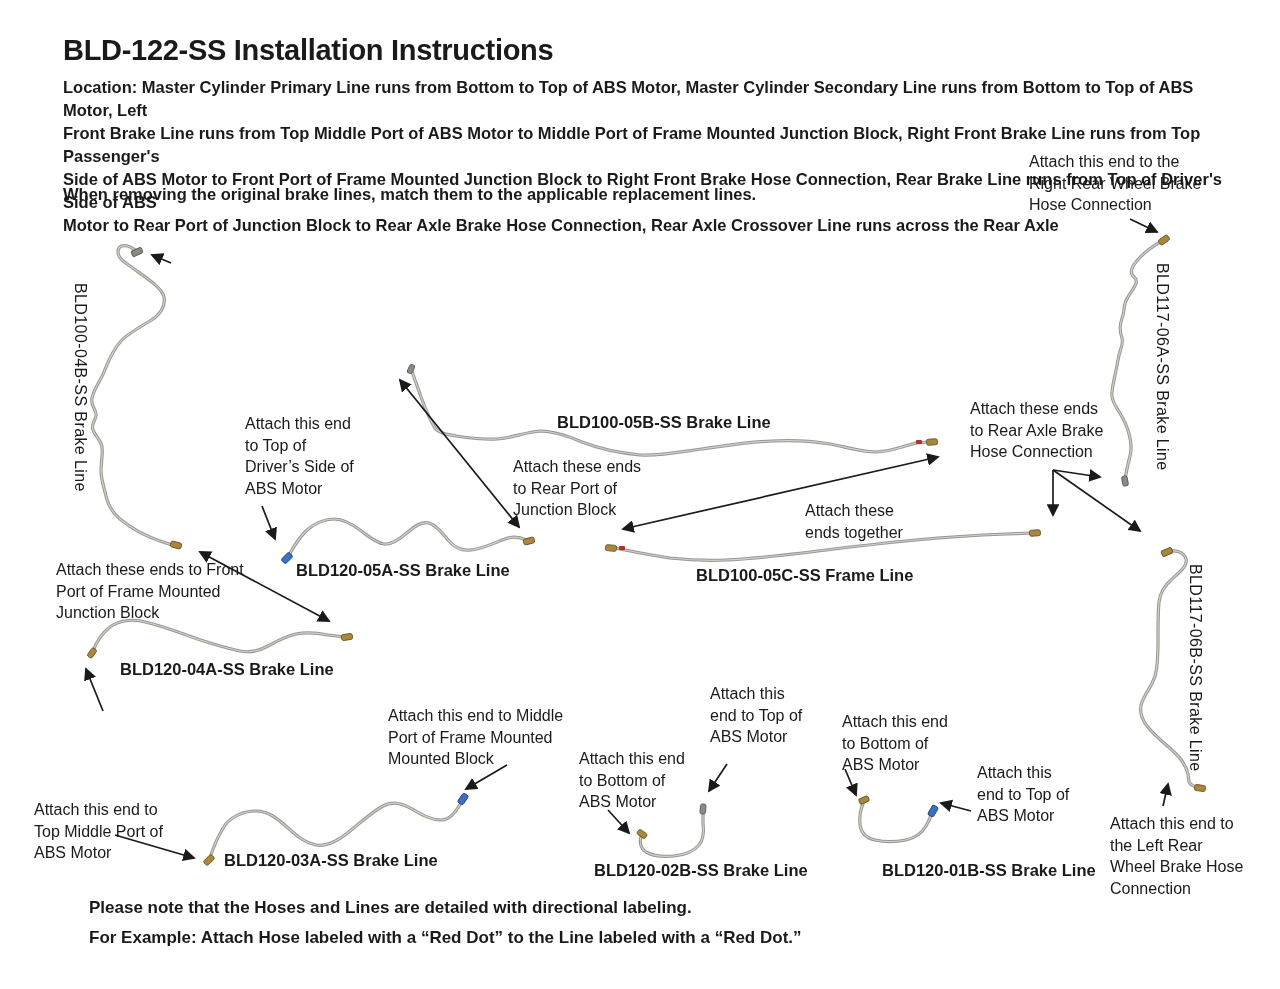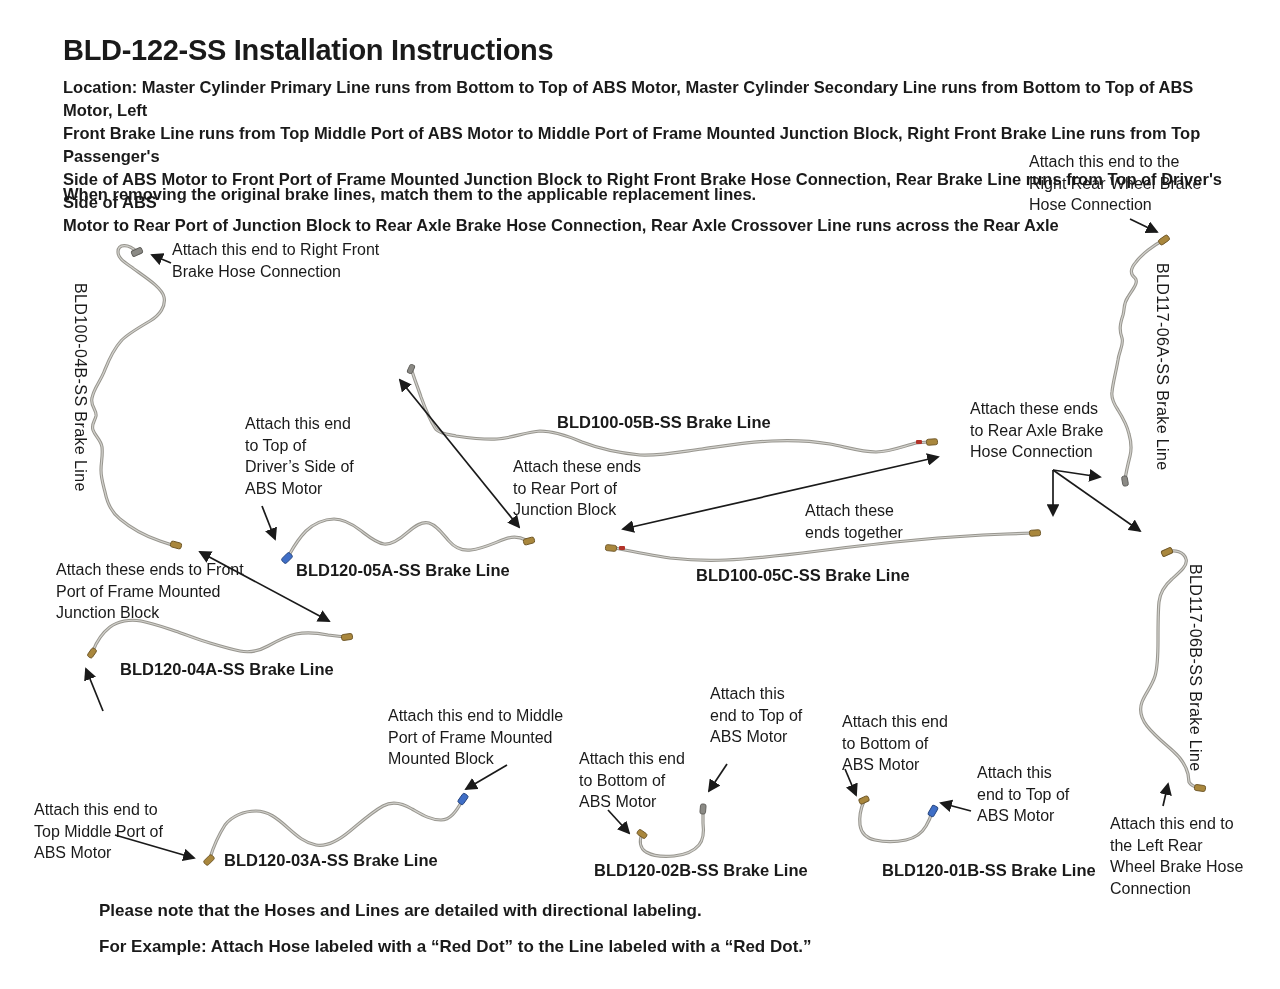--- a/index.html
+++ b/index.html
@@ -2,21 +2,21 @@
 <html><head>
 <meta charset="utf-8">
 <style>
   html,body{margin:0;padding:0;background:#fff;}
   .page{position:relative;width:1280px;height:983px;background:var(--paper,#fff);
         font-family:"Liberation Sans",sans-serif;color:var(--ink,#1a1a1a);overflow:hidden;}
   .title{position:absolute;left:63px;top:34px;font-size:29px;font-weight:bold;letter-spacing:-0.3px;}
   .para{position:absolute;left:63px;top:76px;width:1182px;font-size:16.5px;line-height:23px;
         font-weight:bold;white-space:pre-line;}
   .note{position:absolute;left:63px;top:185px;font-size:16.5px;font-weight:bold;}
-  .footer{position:absolute;left:99px;top:893px;font-size:17px;line-height:36px;font-weight:bold;white-space:pre-line;}
+  .footer{position:absolute;left:89px;top:893px;font-size:17px;line-height:30px;font-weight:bold;white-space:pre-line;}
   .ann{position:absolute;font-size:16px;line-height:21.5px;white-space:pre-line;}
   .lbl{position:absolute;font-size:16.5px;white-space:nowrap;font-weight:bold;}
   .vlbl{position:absolute;font-size:16px;writing-mode:vertical-rl;white-space:nowrap;letter-spacing:0.4px;}
   svg.diagram{position:absolute;left:0;top:0;}
   .tube{fill:none;stroke:var(--line_dark,#98968f);stroke-width:3.2;stroke-linecap:round;stroke-linejoin:round;}
   .hi{stroke:var(--line_light,#d2d1cc);stroke-width:1.2;}
   .arrow{fill:none;stroke:var(--ink,#1a1a1a);stroke-width:1.7;marker-end:url(#ah);}
   .double{marker-start:url(#ah);}
   .fit rect{stroke-width:0.9;}
   .fit-brass rect{fill:var(--brass,#a9873d);stroke:#6d5526;}
@@ -139,22 +139,20 @@
     <path class="arrow" d="M1163 806 L1168 784"></path>
   </svg>
 
   <div class="title">BLD-122-SS Installation Instructions</div>
   <div class="para">Location: Master Cylinder Primary Line runs from Bottom to Top of ABS Motor, Master Cylinder Secondary Line runs from Bottom to Top of ABS Motor, Left
 Front Brake Line runs from Top Middle Port of ABS Motor to Middle Port of Frame Mounted Junction Block, Right Front Brake Line runs from Top Passenger's
 Side of ABS Motor to Front Port of Frame Mounted Junction Block to Right Front Brake Hose Connection, Rear Brake Line runs from Top of Driver's Side of ABS
 Motor to Rear Port of Junction Block to Rear Axle Brake Hose Connection, Rear Axle Crossover Line runs across the Rear Axle</div>
   <div class="note">When removing the original brake lines, match them to the applicable replacement lines.</div>
 
-  <div class="ann" style="left:172px;top:239px">Attach this end to Right Front
-Brake Hose Connection</div>
   <div class="ann" style="left:1029px;top:151px">Attach this end to the
 Right Rear Wheel Brake
 Hose Connection</div>
   <div class="ann" style="left:245px;top:413px">Attach this end
 to Top of
 Driver’s Side of
 ABS Motor</div>
   <div class="ann" style="left:513px;top:456px">Attach these ends
 to Rear Port of
 Junction Block</div>
@@ -185,21 +183,21 @@
 end to Top of
 ABS Motor</div>
   <div class="ann" style="left:1110px;top:813px">Attach this end to
 the Left Rear
 Wheel Brake Hose
 Connection</div>
 
   <div class="vlbl" style="left:71px;top:283px">BLD100-04B-SS Brake Line</div>
   <div class="lbl" style="left:557px;top:413px">BLD100-05B-SS Brake Line</div>
   <div class="lbl" style="left:296px;top:561px">BLD120-05A-SS Brake Line</div>
-  <div class="lbl" style="left:696px;top:566px">BLD100-05C-SS Brake Line</div>
+  <div class="lbl" style="left:696px;top:566px">BLD100-05C-SS Frame Line</div>
   <div class="lbl" style="left:120px;top:660px">BLD120-04A-SS Brake Line</div>
   <div class="lbl" style="left:224px;top:851px">BLD120-03A-SS Brake Line</div>
   <div class="lbl" style="left:594px;top:861px">BLD120-02B-SS Brake Line</div>
   <div class="lbl" style="left:882px;top:861px">BLD120-01B-SS Brake Line</div>
   <div class="vlbl" style="left:1153px;top:263px">BLD117-06A-SS Brake Line</div>
   <div class="vlbl" style="left:1186px;top:564px">BLD117-06B-SS Brake Line</div>
 
   <div class="footer">Please note that the Hoses and Lines are detailed with directional labeling.
 For Example: Attach Hose labeled with a “Red Dot” to the Line labeled with a “Red Dot.”</div>
 

